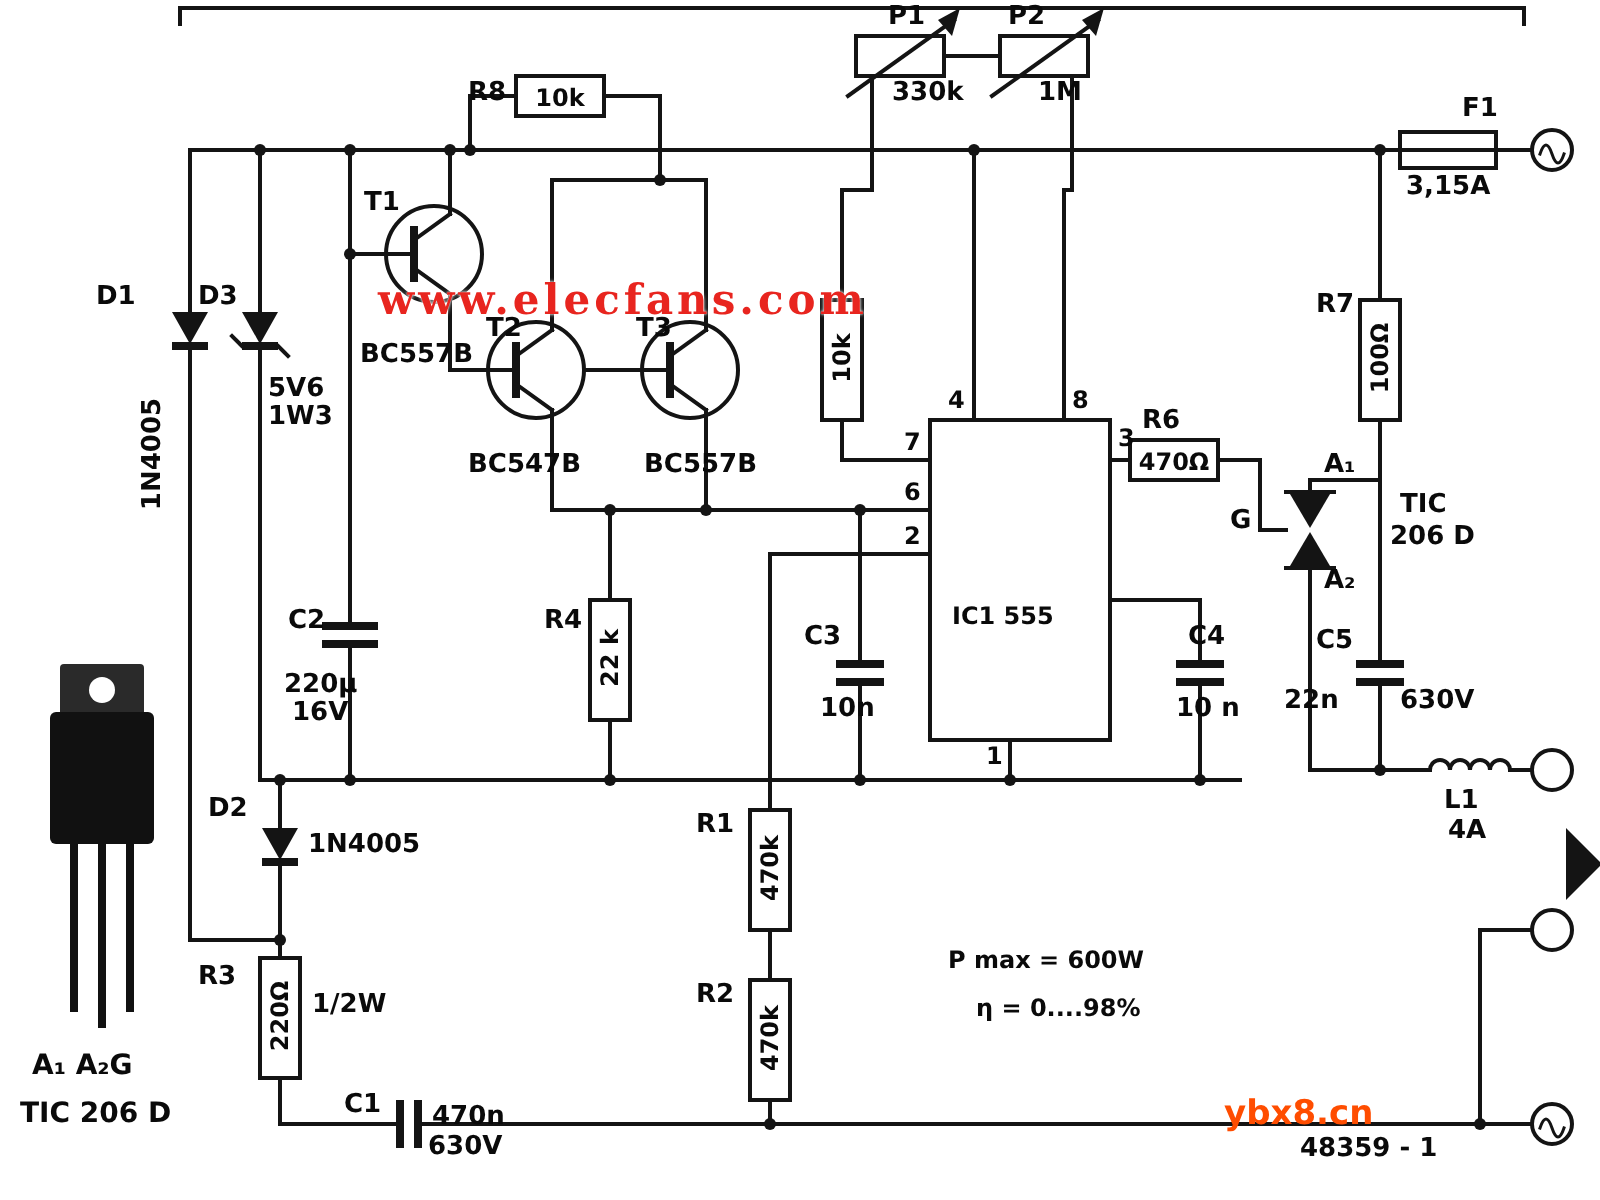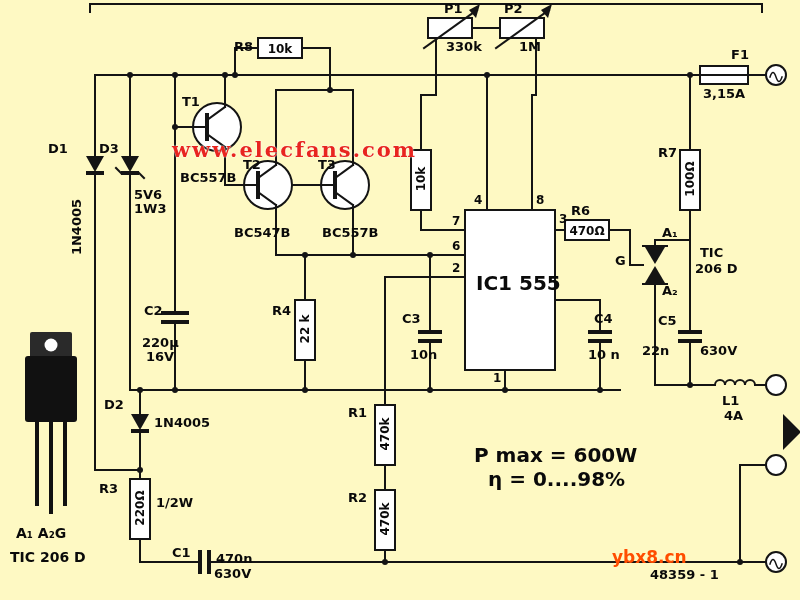--- a/index.html
+++ b/index.html
@@ -1,26 +1,26 @@
 <!DOCTYPE html>
 <html><head>
 <meta charset="utf-8">
 <style>
   html,body{margin:0;padding:0;background:#e8e8e8;}
-  .stage{position:relative;width:800px;height:600px;background:#fef9c3;overflow:hidden;
+  .stage{position:relative;width:800px;height:600px;background:#ffffff;overflow:hidden;
          font-family:"DejaVu Sans",sans-serif;}
   .stage svg{position:absolute;left:0;top:0;}
   .w{stroke:#141414;stroke-width:2;fill:none;stroke-linecap:square;}
   .thick{stroke:#141414;stroke-width:4;fill:none;stroke-linecap:butt;}
   .box{fill:#ffffff;stroke:#141414;stroke-width:2;}
   .fillb{fill:#141414;stroke:none;}
   .dot{fill:#141414;stroke:none;}
   .lbl{position:absolute;font-weight:bold;font-size:13px;color:#0a0a0a;white-space:nowrap;line-height:14px;}
   .s12{font-size:12px;}
-  .s15{font-size:20px;}
+  .s15{font-size:12px;margin-top:25px;}
   .rot{transform:rotate(-90deg);transform-origin:center;text-align:center;}
   .wm{font-family:"DejaVu Serif",serif;font-size:21px;letter-spacing:2px;color:#e8251f;
       text-shadow:0 0 2px rgba(255,255,255,.9),0 0 1px rgba(255,255,255,.9);}
   .wm2{font-size:17px;color:#ff4d00;}
 </style>
 </head>
 <body>
 
 <div class="stage">
 
@@ -353,16 +353,16 @@
   <div class="lbl" style="left:216px;top:552px">470n</div>
   <div class="lbl" style="left:214px;top:567px">630V</div>
 
   <div class="lbl s15" style="left:474px;top:448px">P max = 600W</div>
   <div class="lbl s15" style="left:488px;top:472px">η = 0....98%</div>
   <div class="lbl" style="left:650px;top:568px">48359 - 1</div>
 
   <div class="lbl" style="left:16px;top:526px;font-size:14px">A₁ A₂G</div>
   <div class="lbl" style="left:10px;top:550px;font-size:14px">TIC 206 D</div>
 
-  <div class="lbl wm" style="left:172px;top:143px">www.elecfans.com</div>
+  <div class="lbl wm" style="left:189px;top:143px">www.elecfans.com</div>
   <div class="lbl wm2" style="left:612px;top:550px">ybx8.cn</div>
 
 </div>
 
 </body></html>

